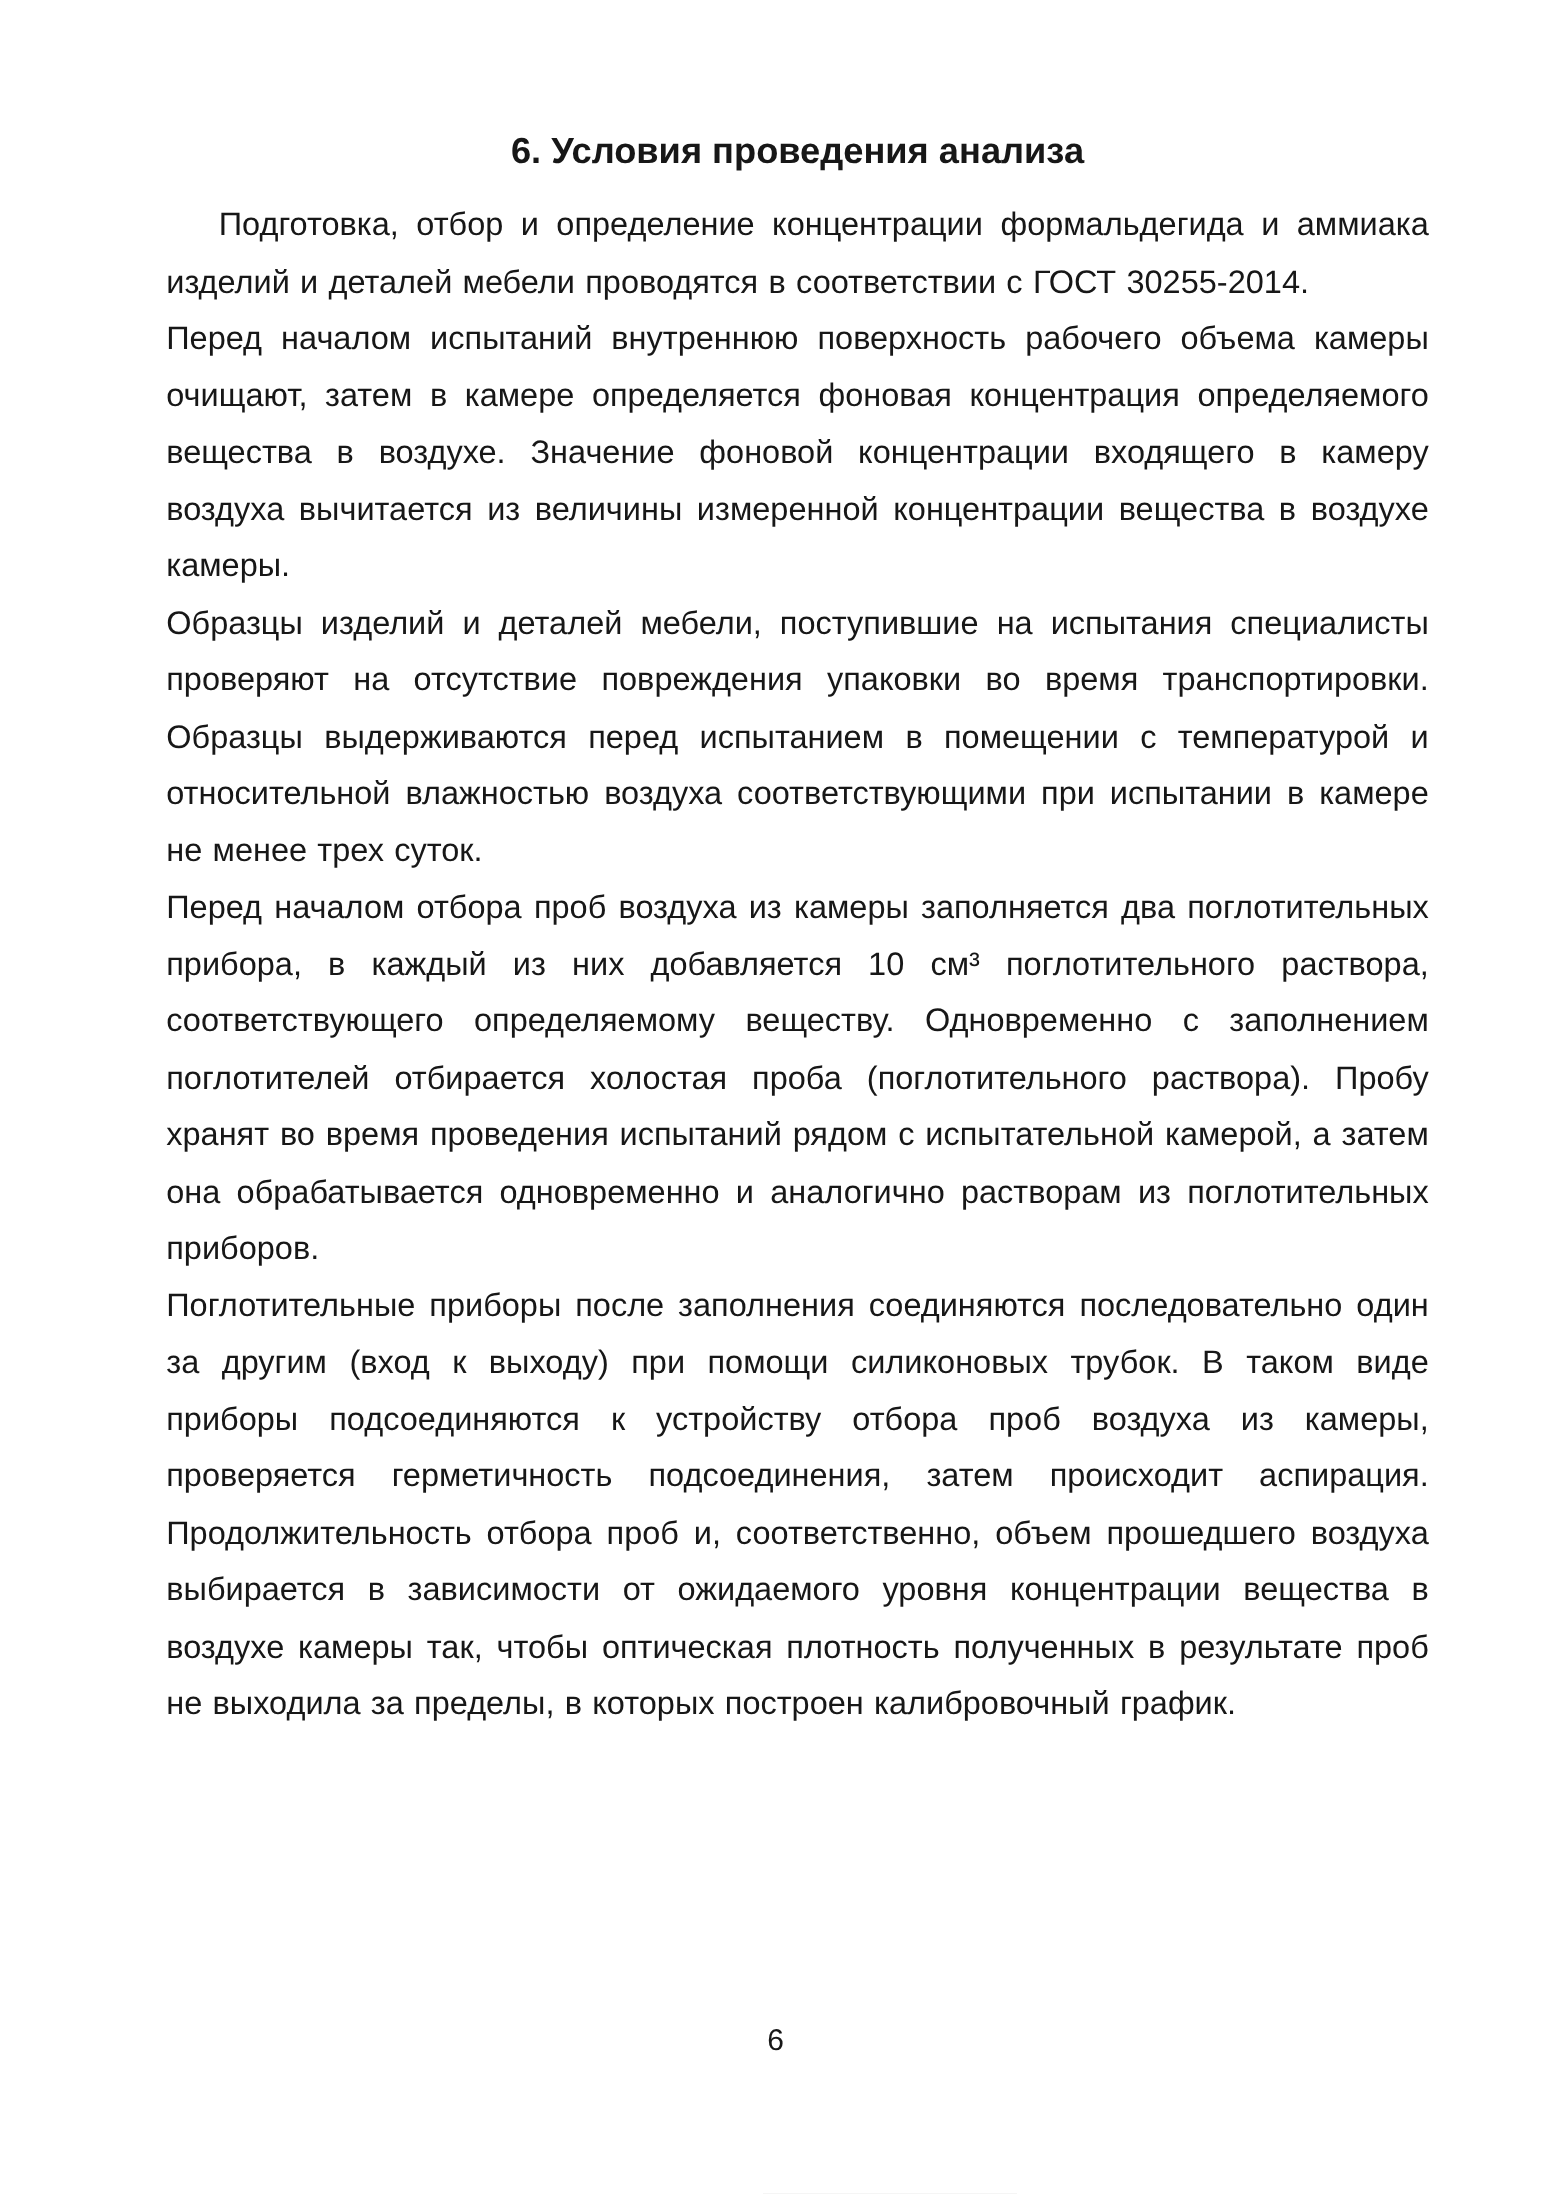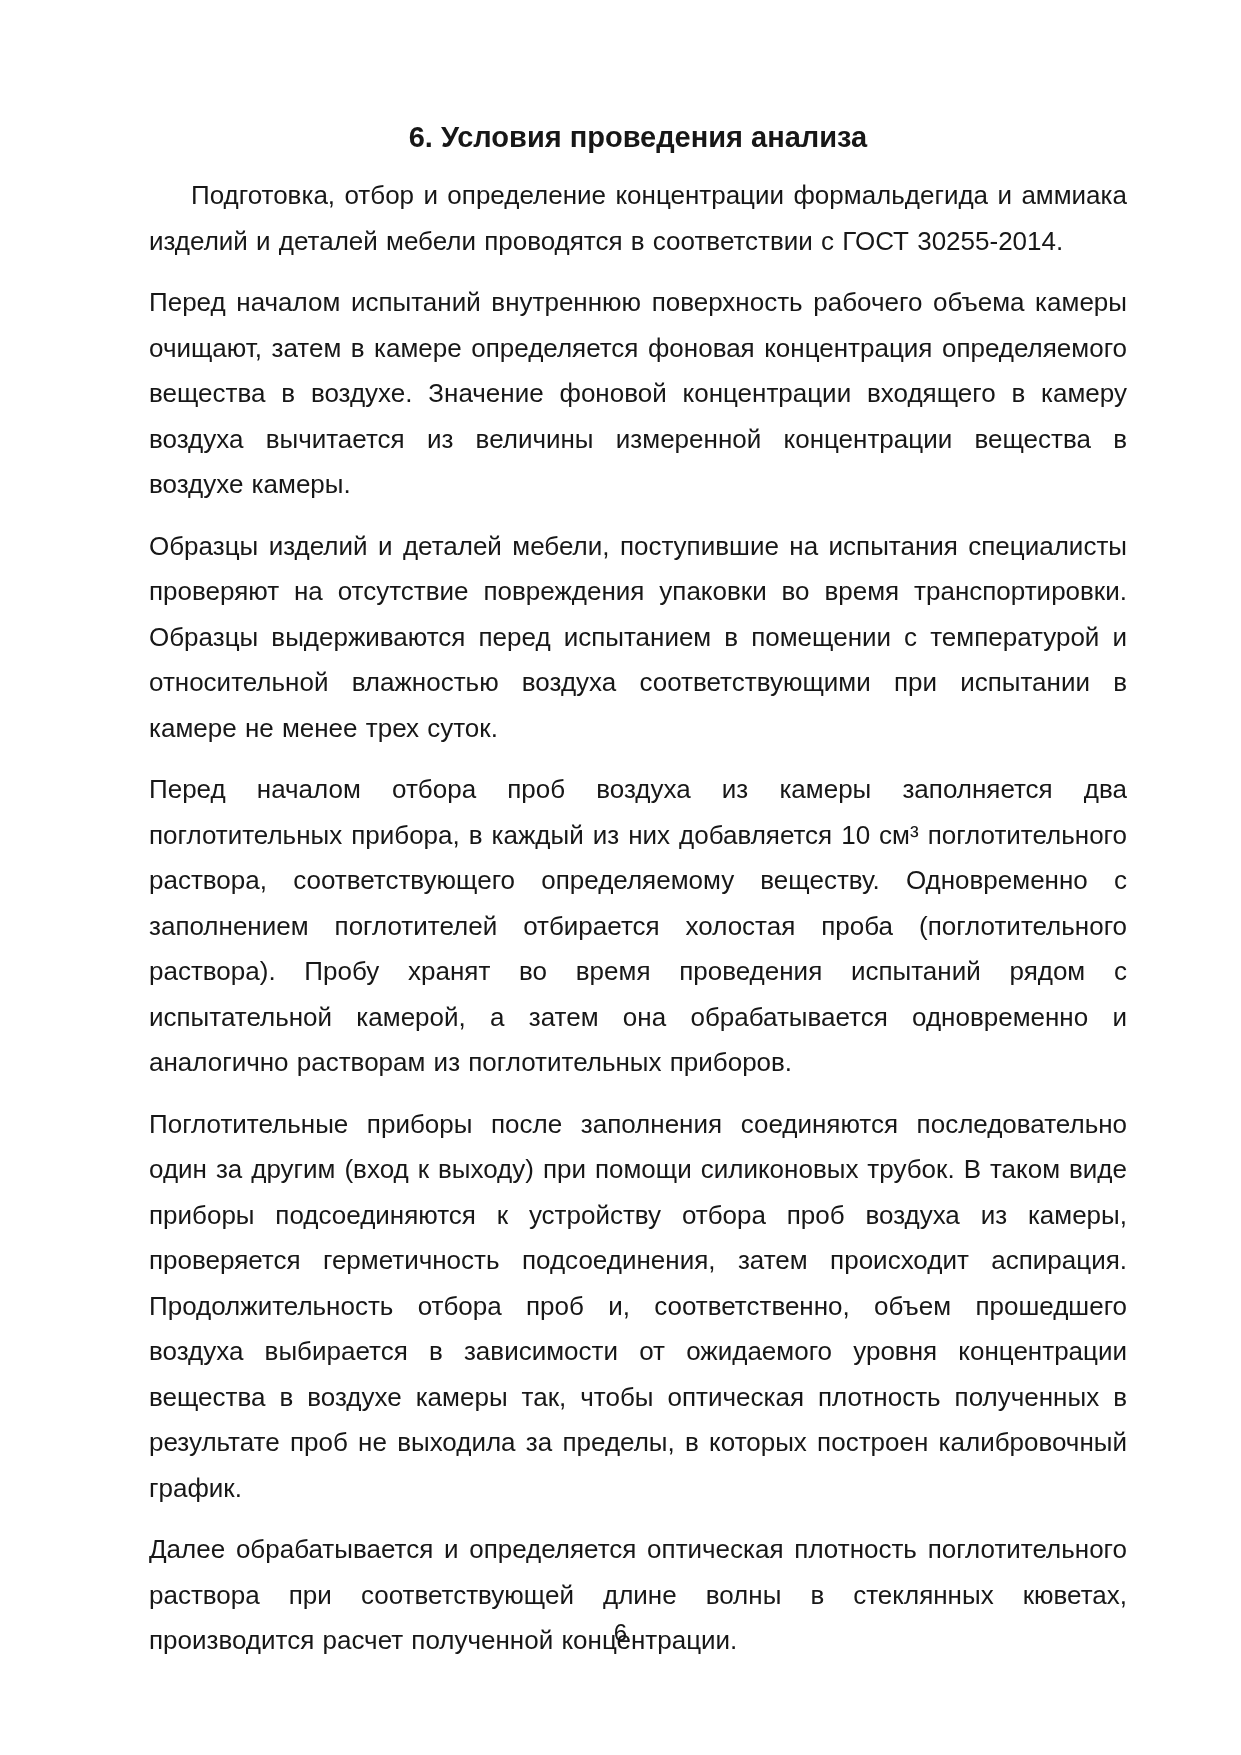--- a/index.html
+++ b/index.html
@@ -17,29 +17,29 @@
     font-family: "Liberation Sans", "DejaVu Sans", sans-serif;
     overflow: hidden;
   }
   .content {
     position: absolute;
     left: 133px;
     top: 102px;
     width: 1010px;
   }
   .doc-title {
-    margin: 16px 0 17px 0;
+    margin: 0 0 17px 0;
     font-size: 29px;
     font-weight: 700;
     text-align: center;
     line-height: 38px;
     letter-spacing: 0px;
   }
   .para {
-    margin: 16px;
+    margin: 0;
     font-size: 26px;
     line-height: 45.5px;
     text-align: justify;
     word-spacing: 1px;
   }
   .para.first-indent {
     text-indent: 42px;
   }
   .page-number {
     position: absolute;
@@ -61,17 +61,16 @@
     <p class="para first-indent">Подготовка, отбор и определение концентрации формальдегида и аммиака изделий и деталей мебели проводятся в соответствии с ГОСТ 30255-2014.</p>
 
     <p class="para">Перед началом испытаний внутреннюю поверхность рабочего объема камеры очищают, затем в камере определяется фоновая концентрация определяемого вещества в воздухе. Значение фоновой концентрации входящего в камеру воздуха вычитается из величины измеренной концентрации вещества в воздухе камеры.</p>
 
     <p class="para">Образцы изделий и деталей мебели, поступившие на испытания специалисты проверяют на отсутствие повреждения упаковки во время транспортировки. Образцы выдерживаются перед испытанием в помещении с температурой и относительной влажностью воздуха соответствующими при испытании в камере не менее трех суток.</p>
 
     <p class="para">Перед началом отбора проб воздуха из камеры заполняется два поглотительных прибора, в каждый из них добавляется 10 см³ поглотительного раствора, соответствующего определяемому веществу. Одновременно с заполнением поглотителей отбирается холостая проба (поглотительного раствора). Пробу хранят во время проведения испытаний рядом с испытательной камерой, а затем она обрабатывается одновременно и аналогично растворам из поглотительных приборов.</p>
 
     <p class="para">Поглотительные приборы после заполнения соединяются последовательно один за другим (вход к выходу) при помощи силиконовых трубок. В таком виде приборы подсоединяются к устройству отбора проб воздуха из камеры, проверяется герметичность подсоединения, затем происходит аспирация. Продолжительность отбора проб и, соответственно, объем прошедшего воздуха выбирается в зависимости от ожидаемого уровня концентрации вещества в воздухе камеры так, чтобы оптическая плотность полученных в результате проб не выходила за пределы, в которых построен калибровочный график.</p>
 
-    <p class="para">Далее обрабатывается и определяется оптическая плотность поглотительного раствора при соответствующей длине волны в стеклянных кюветах, производится расчет полученной концентрации.</p>
   </div>
 
   <div class="page-number">6</div>
 </div>
 
 </body></html>

